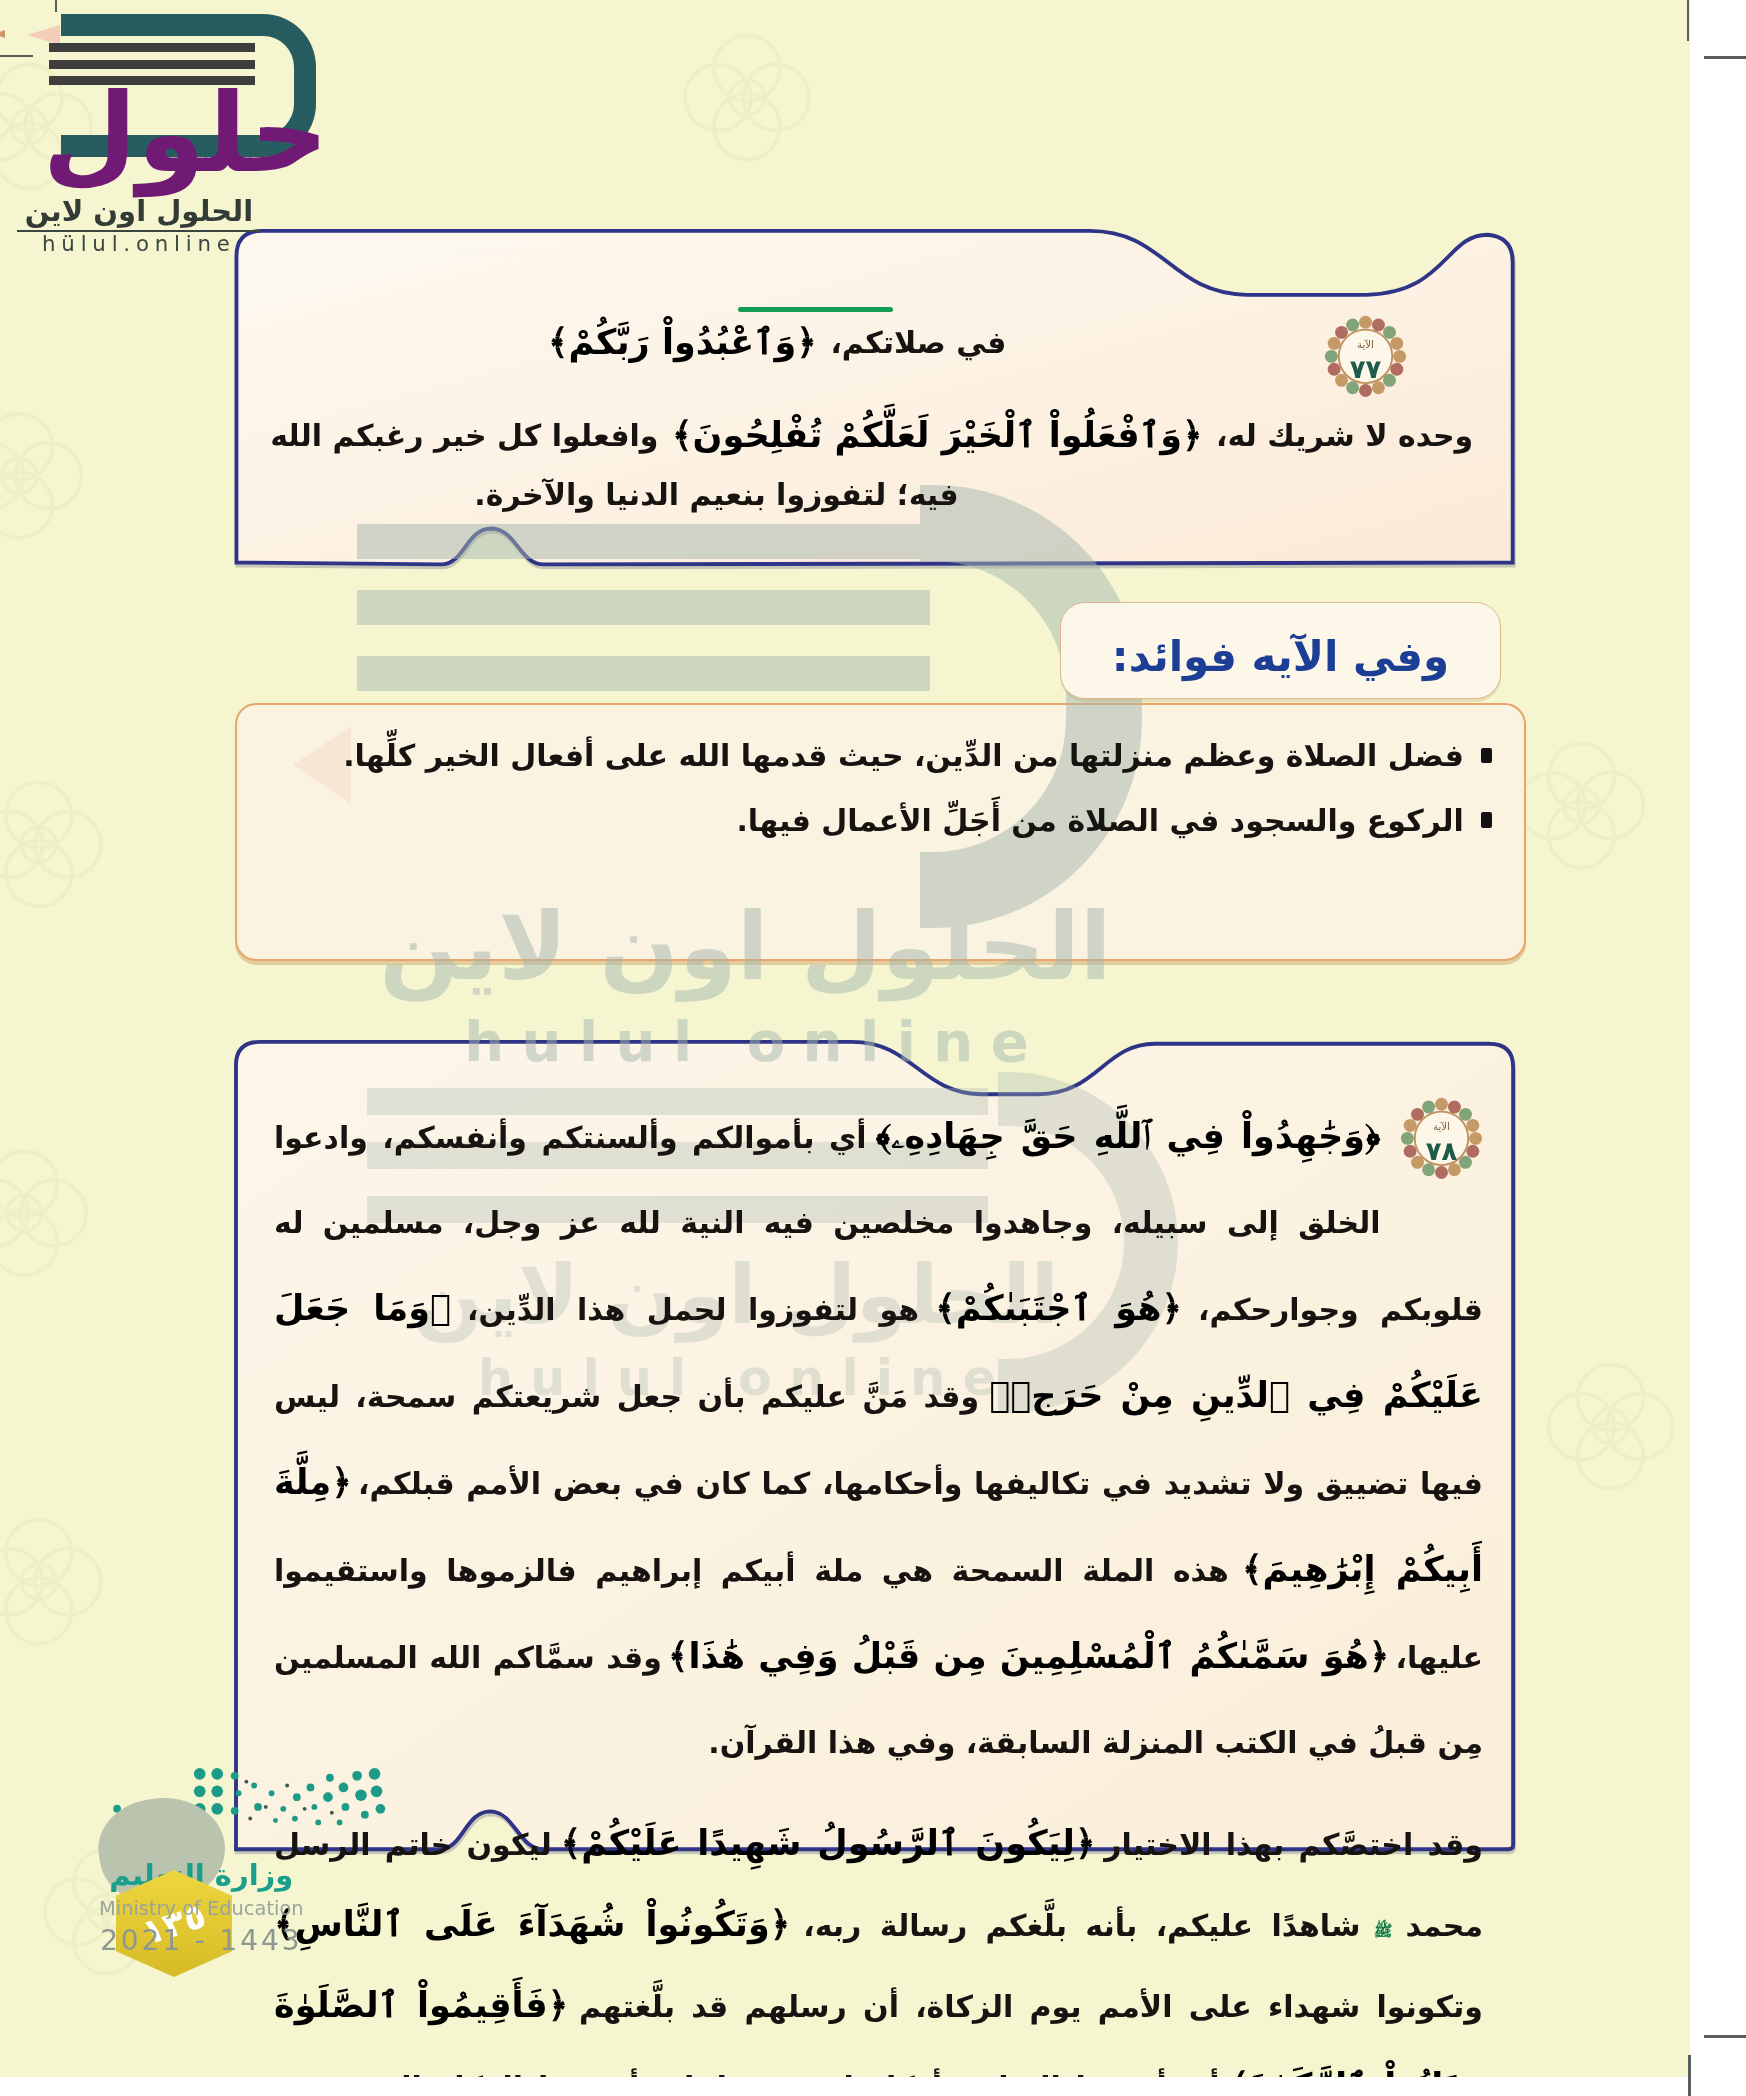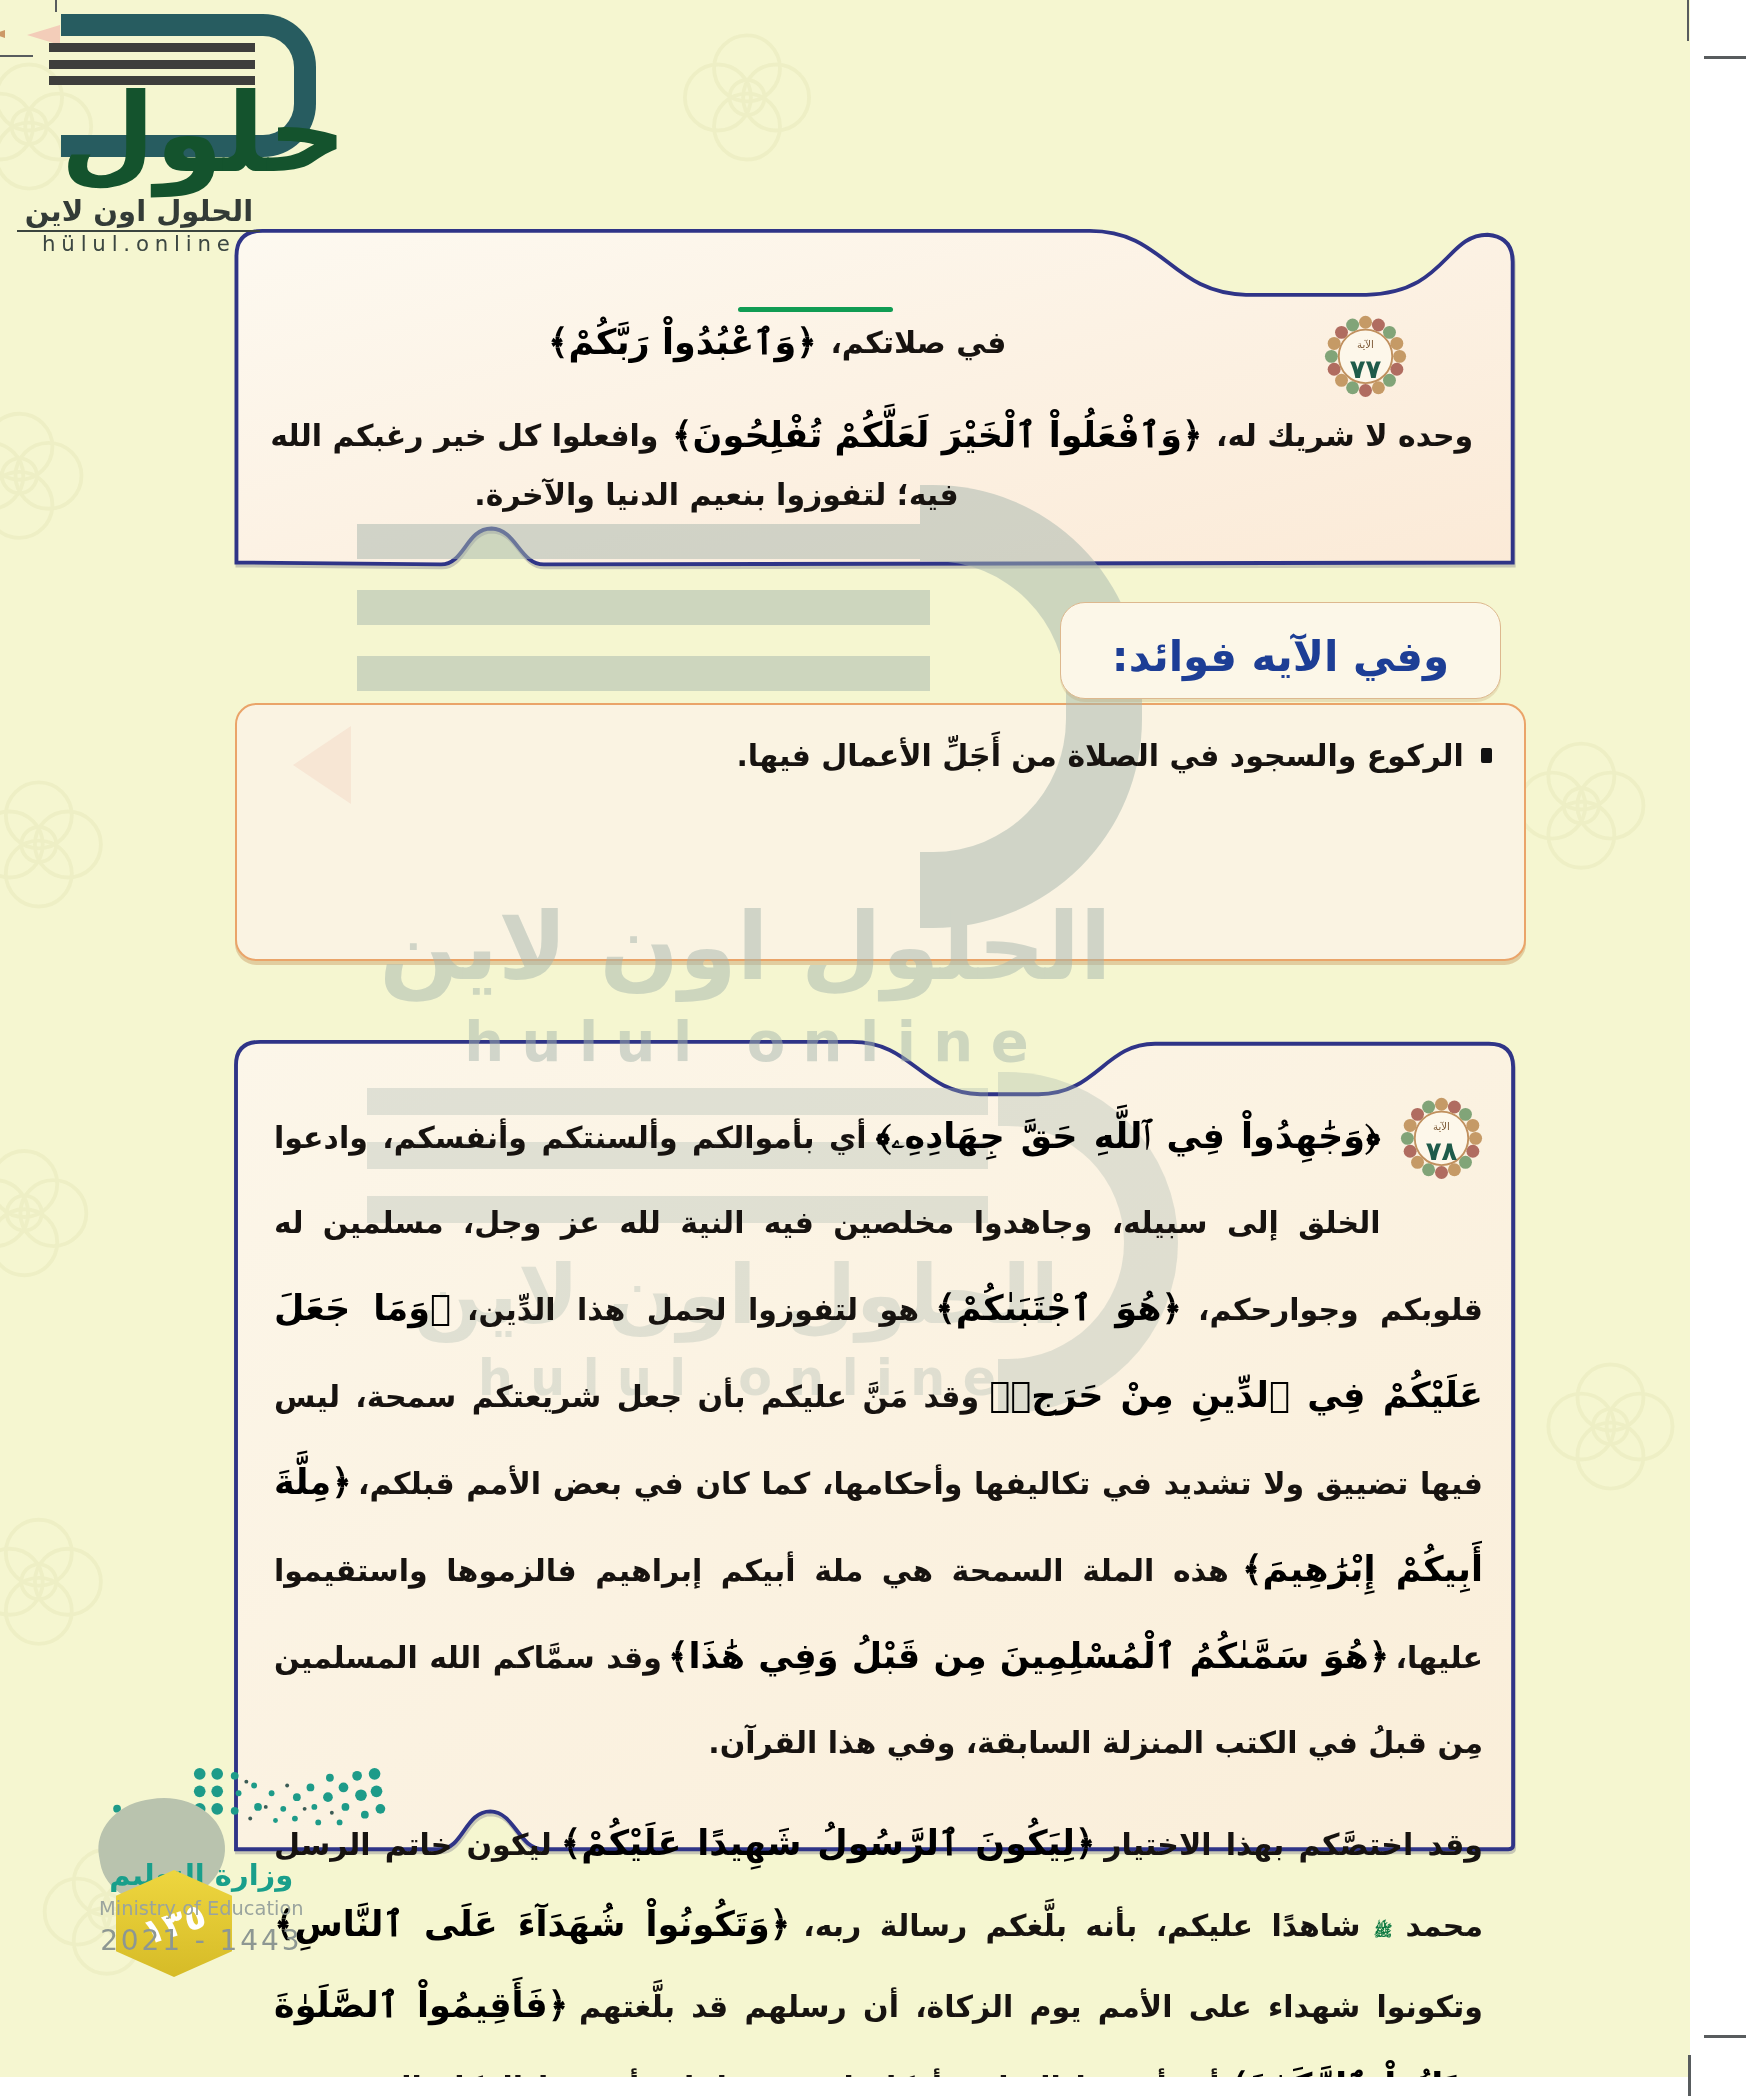--- a/index.html
+++ b/index.html
@@ -12,21 +12,21 @@
 
   
   .crop{position:absolute;background:#585c5e;z-index:9;}
 
   
   .brand{position:absolute;left:11.6px;top:3.9px;width:340px;height:262px;z-index:4;}
   .book{position:absolute;left:49px;top:9.7px;width:233px;height:99px;border:22px solid #275c60;border-left:none;border-radius:0 53px 53px 0;}
   .book i{display:block;height:8.7px;background:#3e3e3c;margin:7.8px 0 0 -11.6px;width:206px;}
   .pencil{position:absolute;left:15.5px;top:21.3px;width:0;height:0;border-top:10.7px solid transparent;border-bottom:10.7px solid transparent;border-right:33px solid #f3cdb9;}
   .pencil:after{content:"";position:absolute;left:-33px;top:-4.9px;border-top:4.9px solid transparent;border-bottom:4.9px solid transparent;border-right:11.6px solid #c96;}
-  .brand-word{position:absolute;left:32px;top:70px;width:320px;font-size:109px;font-weight:bold;color:#14532d;text-align:center;direction:rtl;line-height:1.1;}
+  .brand-word{position:absolute;left:14px;top:70px;width:320px;font-size:109px;font-weight:bold;color:#701a75;text-align:center;direction:rtl;line-height:1.1;}
   .brand-tagline{position:absolute;left:5.8px;top:190px;width:243px;font-size:29px;font-weight:bold;color:#333b37;text-align:center;direction:rtl;border-bottom:2.9px solid #3c453f;padding-bottom:1.9px;}
   .brand-domain{position:absolute;left:5.8px;top:227px;width:243px;font-size:21.3px;color:#3c4742;text-align:center;letter-spacing:5.8px;}
 
   
   .q{color:#000000;font-weight:bold;font-size:35px;}
   .t{color:#171310;font-weight:bold;font-size:30px;}
   .boxsvg{position:absolute;left:0;top:0;z-index:0;filter:drop-shadow(1.9px 3.9px 0 rgba(80,80,110,.28));}
 
   
   .box77{position:absolute;left:231px;top:225px;width:1291px;height:353px;}
@@ -188,20 +188,24 @@
   </div>
 
   <div class="pill">
     <span>وفي الآيه فوائد:</span>
   </div>
 
   <div class="box2">
     <div class="box2-arrow"></div>
   </div>
   <div class="benefits">
+    <div class="benefit">
+      <span class="sq"></span>
+      <span class="t">فضل الصلاة وعظم منزلتها من الدِّين، حيث قدمها الله على أفعال الخير كلِّها.</span>
+    </div>
     <div class="benefit">
       <span class="sq"></span>
       <span class="t">الركوع والسجود في الصلاة من أَجَلِّ الأعمال فيها.</span>
     </div>
   </div>
 
   <div class="box78">
     <svg class="boxsvg" width="1291" height="821" viewBox="0 0 1330 846">
       <defs>
         <linearGradient id="g2" x1="0" y1="0" x2="1" y2="1">

